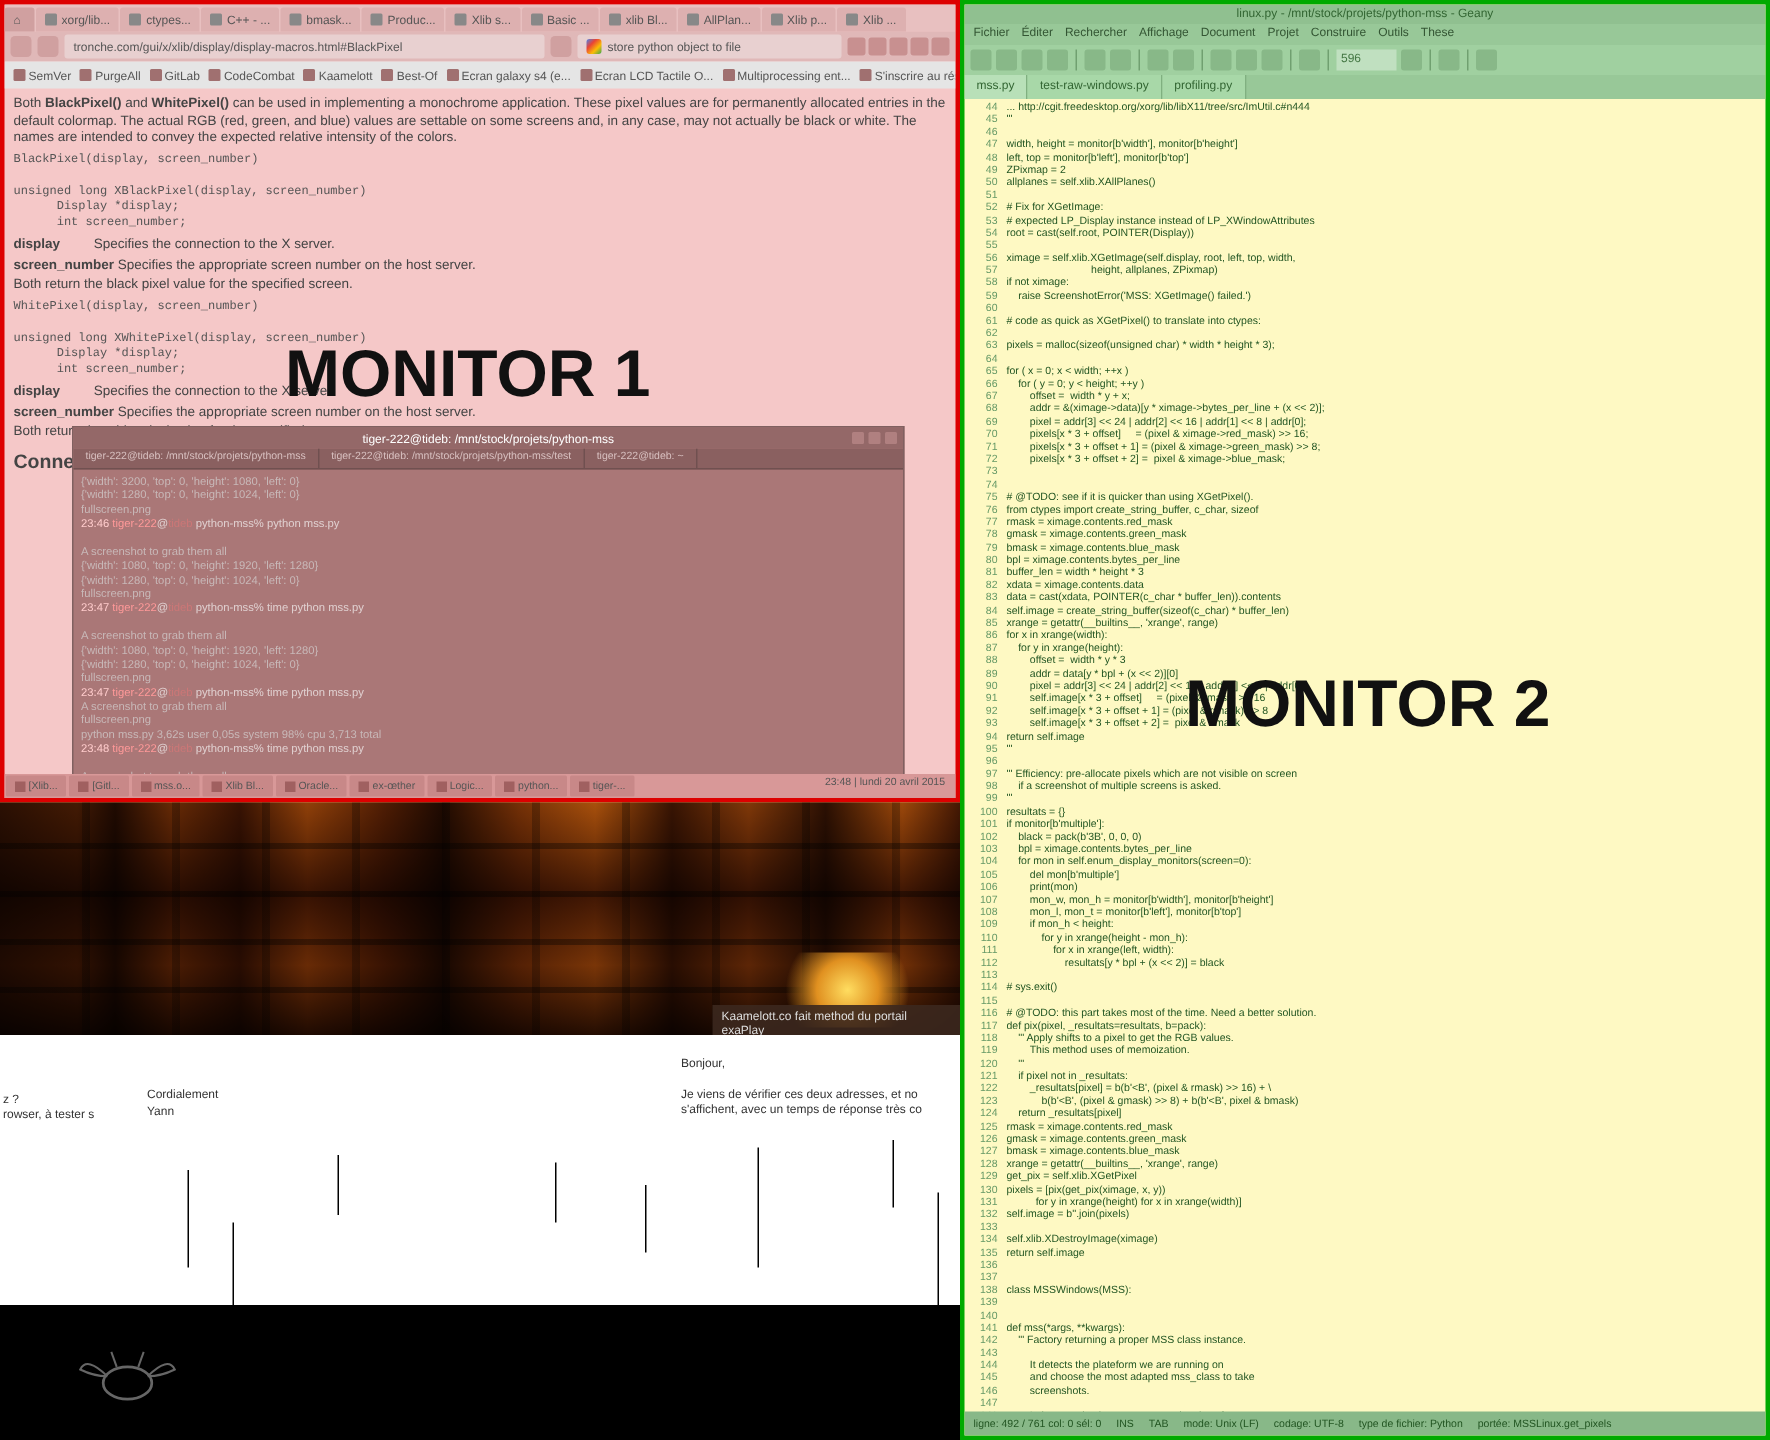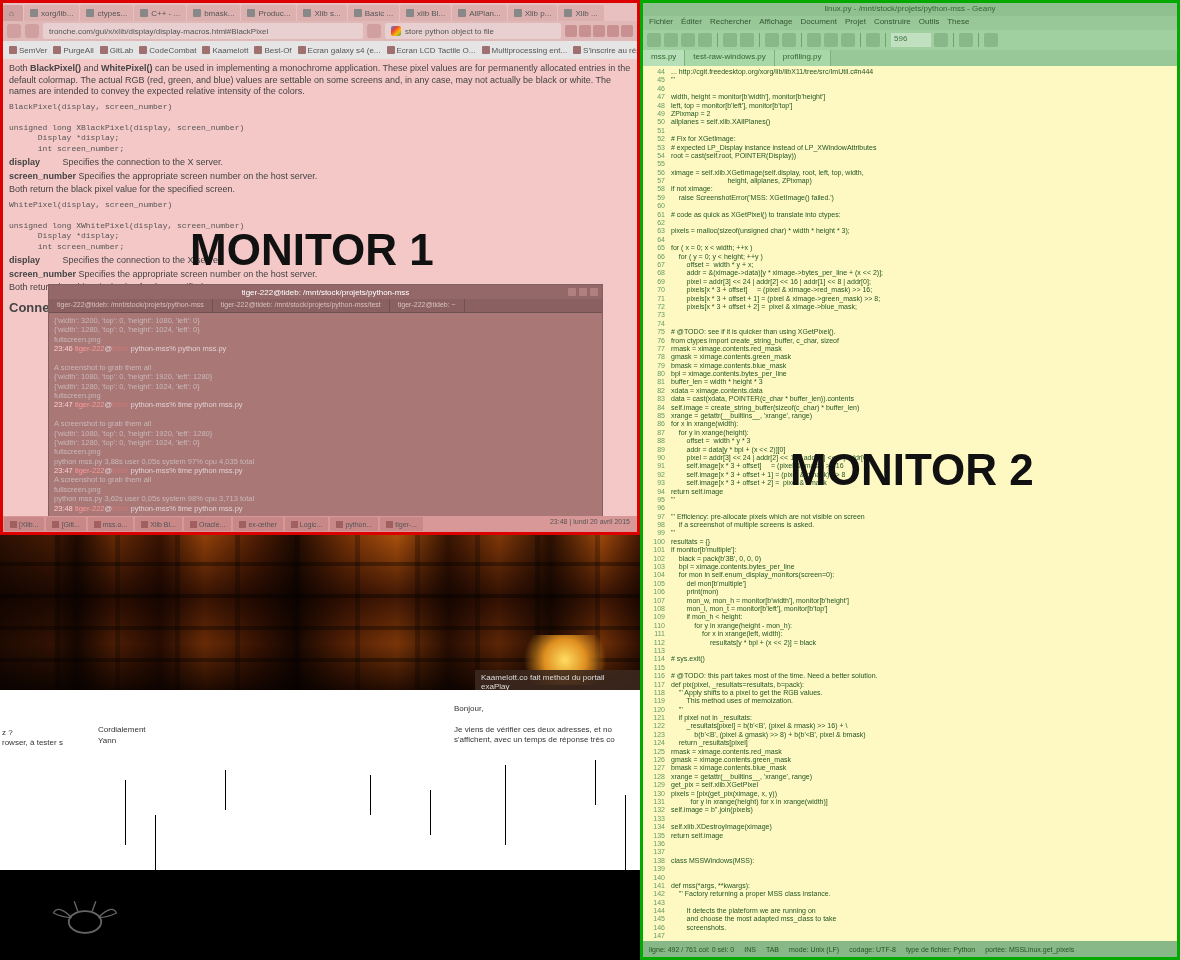--- a/index.html
+++ b/index.html
@@ -259,21 +259,20 @@
         <div class="out">A screenshot to grab them all</div>
         <div class="out">{'width': 1080, 'top': 0, 'height': 1920, 'left': 1280}</div>
         <div class="out">{'width': 1280, 'top': 0, 'height': 1024, 'left': 0}</div>
         <div class="out">fullscreen.png</div>
         <div><span class="prompt">23:47</span> <span class="user">tiger-222</span>@<span class="host">tideb</span> python-mss% time python mss.py</div>
         <div class="out">&nbsp;</div>
         <div class="out">A screenshot to grab them all</div>
         <div class="out">{'width': 1080, 'top': 0, 'height': 1920, 'left': 1280}</div>
         <div class="out">{'width': 1280, 'top': 0, 'height': 1024, 'left': 0}</div>
         <div class="out">fullscreen.png</div>
-        <div class="out">python mss.py  3,88s user 0,05s system 97% cpu 4,035 total</div>
         <div><span class="prompt">23:47</span> <span class="user">tiger-222</span>@<span class="host">tideb</span> python-mss% time python mss.py</div>
         <div class="out">A screenshot to grab them all</div>
         <div class="out">fullscreen.png</div>
         <div class="out">python mss.py  3,62s user 0,05s system 98% cpu 3,713 total</div>
         <div><span class="prompt">23:48</span> <span class="user">tiger-222</span>@<span class="host">tideb</span> python-mss% time python mss.py</div>
         <div class="out">&nbsp;</div>
         <div class="out">A screenshot to grab them all</div>
       </div>
   </div>
 

